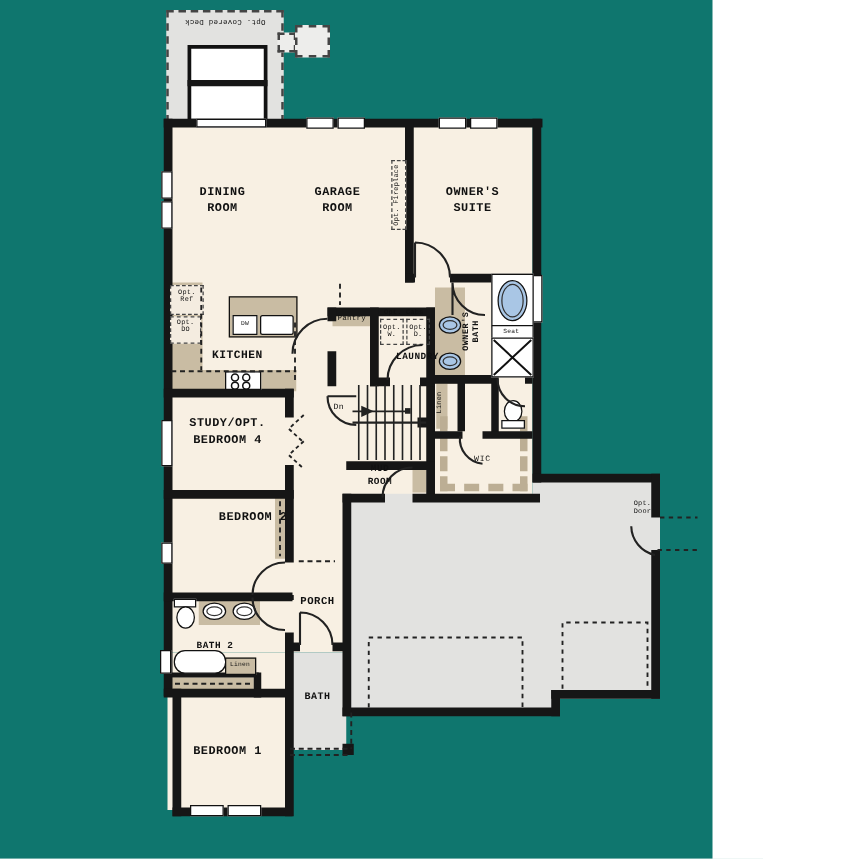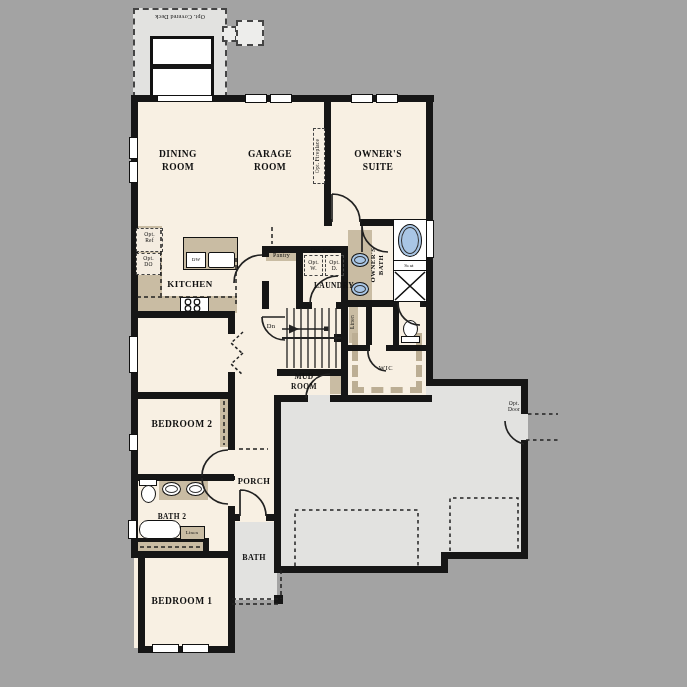--- a/index.html
+++ b/index.html
@@ -1,17 +1,17 @@
 <!DOCTYPE html>
 <html><head>
 <meta charset="utf-8">
 <style>
   html,body{margin:0;padding:0;background:#fff;}
-  #plan{position:relative;width:687px;height:687px;background:#a3a3a3;overflow:hidden;
-        font-family:Liberation Serif, serif;color:#111;}
+  #plan{position:relative;width:570px;height:687px;background:#0f766e;overflow:hidden;
+        font-family:Liberation Mono, monospace;color:#111;}
   #plan *{box-sizing:border-box;}
   .abs{position:absolute;}
   .floor{position:absolute;background:#f8f0e3;}
   .gray{position:absolute;background:#e2e2e0;}
   .wall{position:absolute;background:#161616;}
   .tan{position:absolute;background:#c9bca3;}
   .win{position:absolute;background:#fff;border:1.5px solid #111;}
   .blue{background:#a9c6e5;}
   .fix{position:absolute;border:1.7px solid #111;background:#fff;}
   .sinkoval{position:absolute;border:1.6px solid #111;border-radius:50%;}
@@ -228,23 +228,25 @@
     <span>GARAGE</span><br><span>ROOM</span></div>
   <div class="lbl" style="left:334px;top:148px;width:88px;">
     <span>OWNER'S</span><br><span>SUITE</span></div>
   <div class="lbl" style="left:152px;top:278px;width:76px;font-size:9px;">KITCHEN</div>
   <div class="sm" style="left:265px;top:252px;width:33px;font-size:6px;">Pantry</div>
   <div class="lbl" style="left:297px;top:281px;width:48px;font-size:7.5px;margin-left:13px;">LAUNDRY</div>
   <div class="lbl rot90" style="left:348px;top:254px;width:64px;height:22px;font-size:6.8px;line-height:1.25;">
     <span>OWNER'S</span><br><span>BATH</span></div>
   <div class="sm rot90" style="left:336px;top:317px;width:36px;height:10px;font-size:5.5px;">Linen</div>
   <div class="sm" style="left:368px;top:364px;width:36px;font-size:6.5px;letter-spacing:.6px;">WIC</div>
+  <div class="lbl" style="left:134px;top:333px;width:96px;">
+    <span>STUDY/OPT.</span><br><span>BEDROOM 4</span></div>
   <div class="lbl" style="left:281px;top:372px;width:46px;font-size:7.5px;line-height:1.3;">
     <span>MUD</span><br><span>ROOM</span></div>
-  <div class="lbl" style="left:134px;top:418px;width:96px;">BEDROOM 2</div>
+  <div class="lbl" style="left:134px;top:408px;width:96px;text-align:right;">BEDROOM 2</div>
   <div class="lbl" style="left:230px;top:476px;width:48px;font-size:8.5px;">PORCH</div>
   <div class="lbl" style="left:144px;top:512px;width:56px;font-size:7.5px;">BATH 2</div>
   <div class="lbl" style="left:136px;top:595px;width:92px;">BEDROOM 1</div>
   <div class="lbl" style="left:230px;top:553px;width:48px;font-size:8px;">BATH</div>
   <div class="sm" style="left:263px;top:322px;width:16px;font-size:6.5px;">Dn</div>
   <div class="sm" style="left:498px;top:400px;width:32px;font-size:5.5px;">
     <span>Opt.</span><br><span>Door</span></div>
 
 </div>
 

